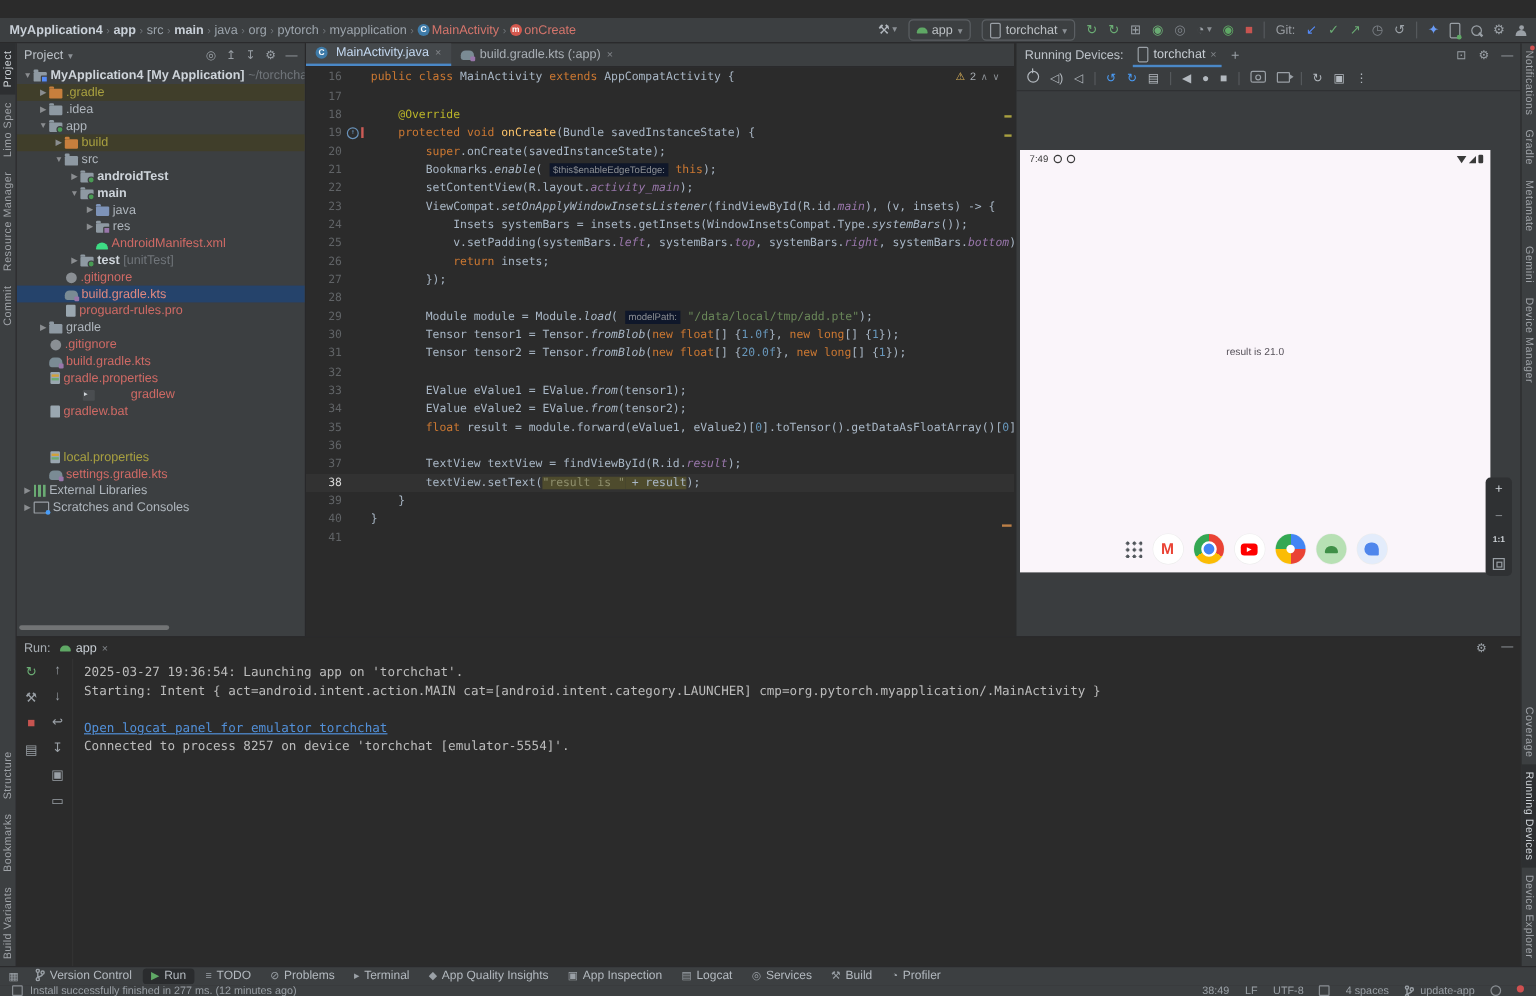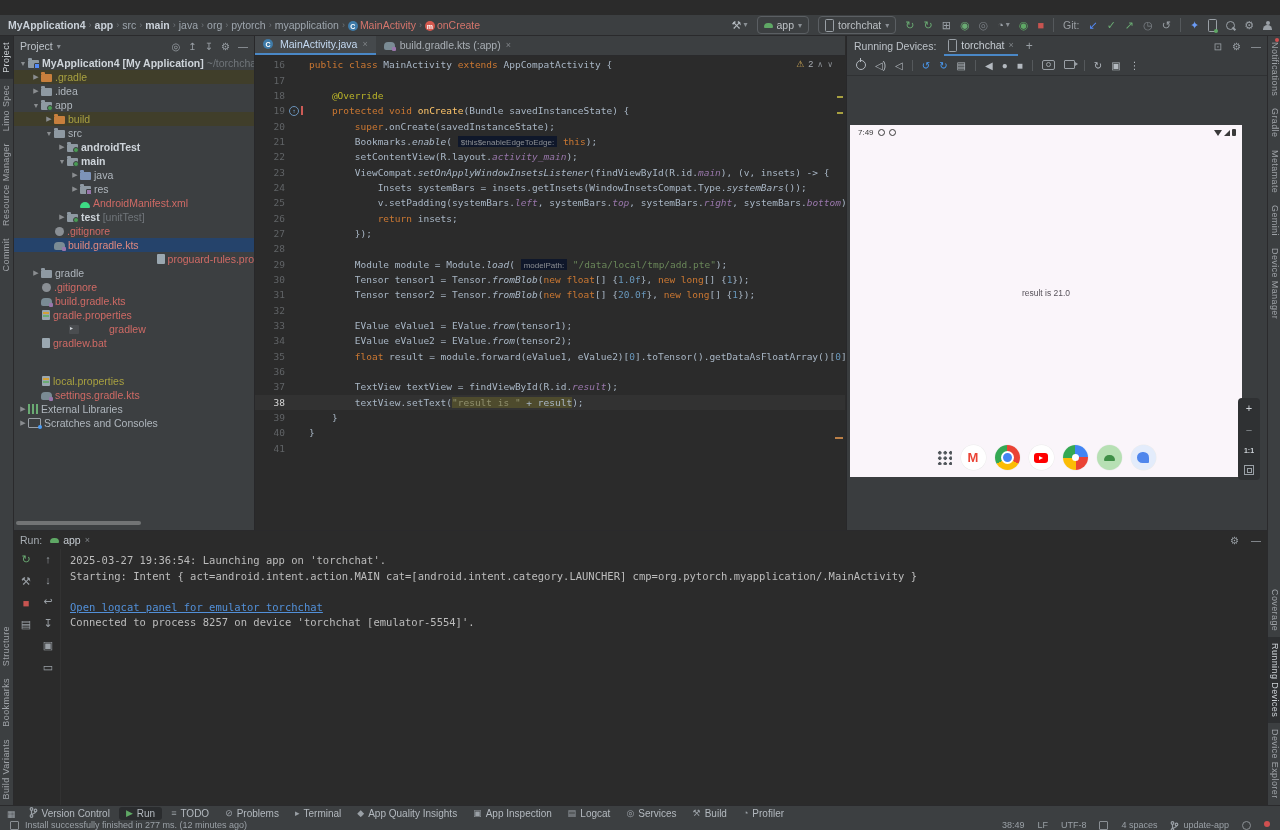--- a/index.html
+++ b/index.html
@@ -366,21 +366,21 @@
         <div class="trow" style="padding-left: 30px;">
           <span class="arrow"></span>
           <span class="tico fico git"></span>
           <span class="lbl red">.gitignore</span>
         </div>
         <div class="trow selrow" style="padding-left: 30px;">
           <span class="arrow"></span>
           <span class="tico gradico"></span>
           <span class="lbl redsel">build.gradle.kts</span>
         </div>
-        <div class="trow" style="padding-left: 30px; justify-content: flex-end;">
+        <div class="trow" style="padding-left: 30px;">
           <span class="arrow"></span>
           <span class="tico fico"></span>
           <span class="lbl red">proguard-rules.pro</span>
         </div>
         <div class="trow" style="padding-left: 17px;">
           <span class="arrow">▶</span>
           <span class="tico fold"></span>
           <span class="lbl">gradle</span>
         </div>
         <div class="trow" style="padding-left: 17px;">

